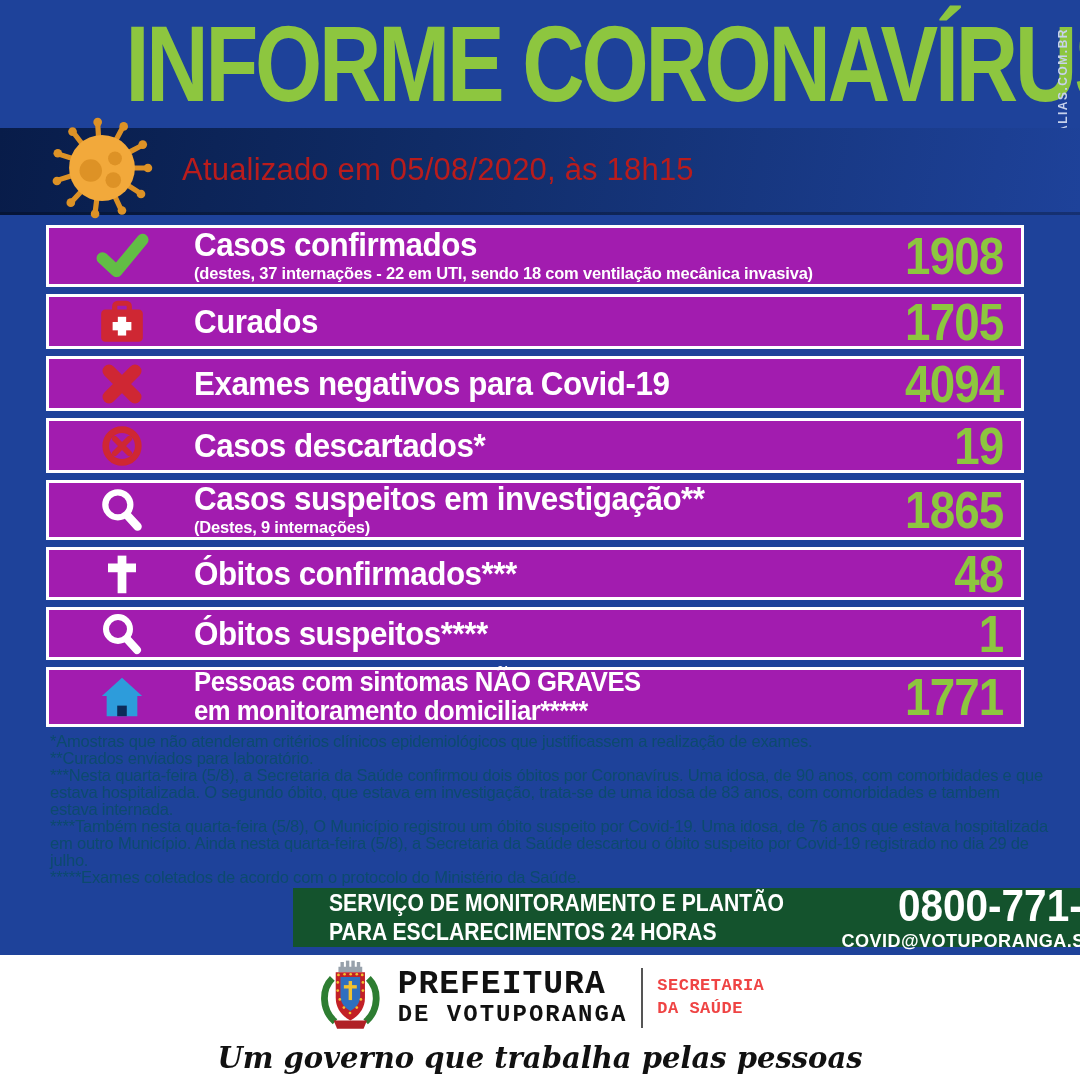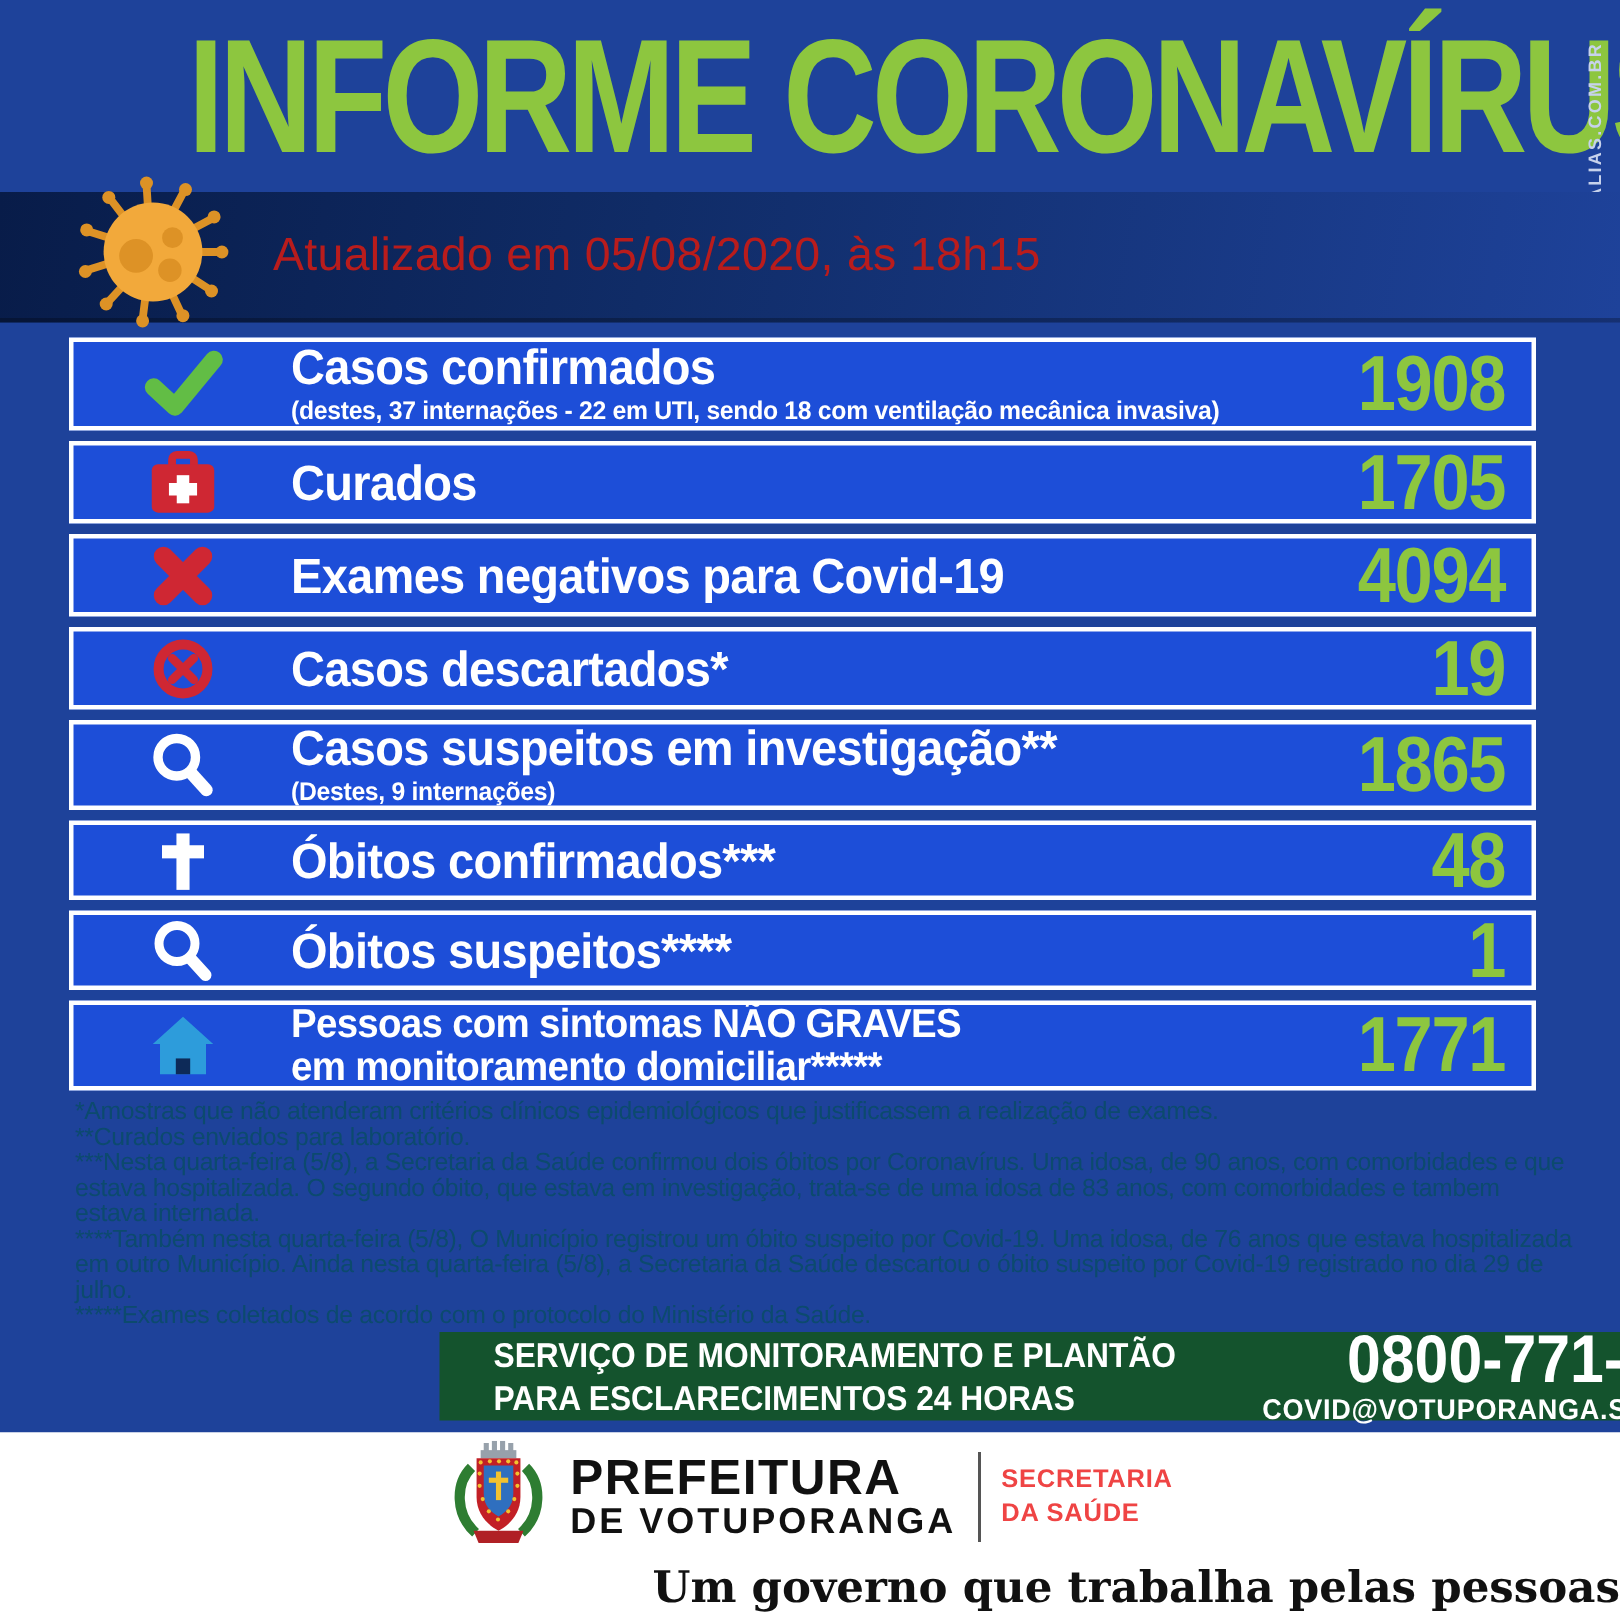--- a/index.html
+++ b/index.html
@@ -29,21 +29,21 @@
     border-bottom:3px solid rgba(0,0,0,0.25);
   }
   .virus { position:absolute; left:50px; top:116px; }
   .updated {
     position:absolute; left:182px; top:152px; font-size:31px; color:#b91c1c; letter-spacing:0.2px;
   }
 
   
   .rows { position:absolute; top:225px; left:46px; width:978px; display:flex; flex-direction:column; gap:7px; }
   .row {
-    box-sizing:border-box; background:#1d4ed8; border:3px solid #ffffff;
+    box-sizing:border-box; background:#a21caf; border:3px solid #ffffff;
     display:flex; align-items:center;
   }
   .h62{height:62px} .h55{height:55px} .h60{height:60px} .h53{height:53px}
   .icon-cell { flex:none; width:145px; display:flex; justify-content:center; align-items:center; }
   .text-cell { flex:1; display:flex; flex-direction:column; justify-content:center; overflow:visible; }
   .label {
     font-size:33px; font-weight:bold; color:#ffffff; letter-spacing:-0.5px;
     white-space:nowrap; line-height:1.02; transform:scaleX(0.95); transform-origin:left center;
   }
   .label-sm { font-size:27px; line-height:1.07; }
@@ -78,30 +78,30 @@
     font-size:45px; font-weight:bold; line-height:1; white-space:nowrap;
     transform:scaleX(0.9); transform-origin:right center;
   }
   .email {
     font-size:19px; font-weight:bold; letter-spacing:0.5px; white-space:nowrap; margin-top:2px;
     transform:scaleX(0.95); transform-origin:right center;
   }
 
   
   .footer { position:absolute; top:955px; left:0; width:1080px; height:125px; background:#ffffff; }
-  .logo-row { position:absolute; top:6px; left:0; width:100%; height:74px; display:flex; justify-content:center; align-items:center; gap:14px; }
+  .logo-row { position:absolute; top:6px; left:0; width:100%; height:74px; display:flex; justify-content:center; align-items:center; gap:14px;font-family:Liberation Mono, monospace; }
   .org { text-align:left; color:#111111; }
   .org-1 { font-size:33px; font-weight:bold; letter-spacing:1px; line-height:1; }
   .org-2 { font-size:24px; font-weight:bold; letter-spacing:2px; line-height:1.15; }
   .divider { width:2px; height:60px; background:#555555; }
   .dept { color:#ef4444; }
   .dept-line { font-size:17px; font-weight:bold; letter-spacing:0.5px; line-height:1.35; }
   .tagline {
-    position:absolute; top:86px; left:0; width:100%; text-align:right;
-    font-family:"DejaVu Serif", serif; font-weight:bold;
+    position:absolute; top:86px; left:0; width:100%; text-align:center;
+    font-family:"DejaVu Serif", serif; font-style:italic; font-weight:bold;
     font-size:29px; color:#111111;
   }
 </style>
 </head>
 <body>
 
 <div class="poster">
   <div class="blue-area"></div>
 
   <div class="title-wrap">

